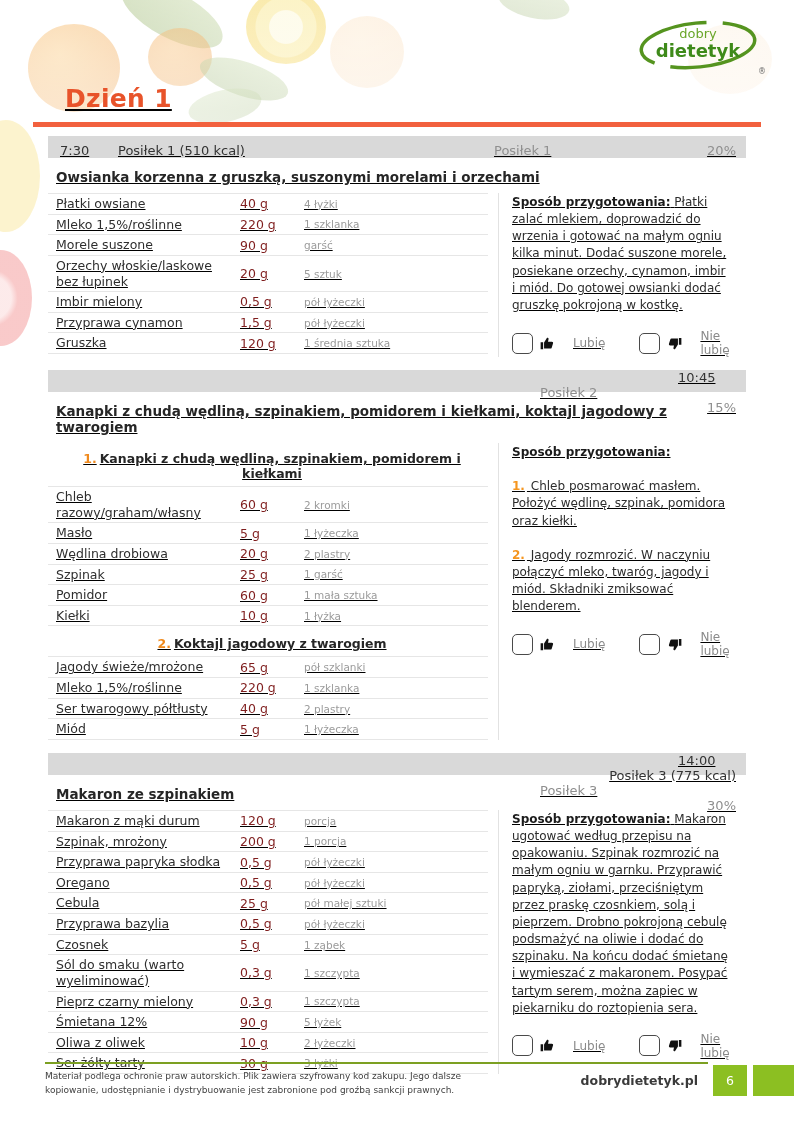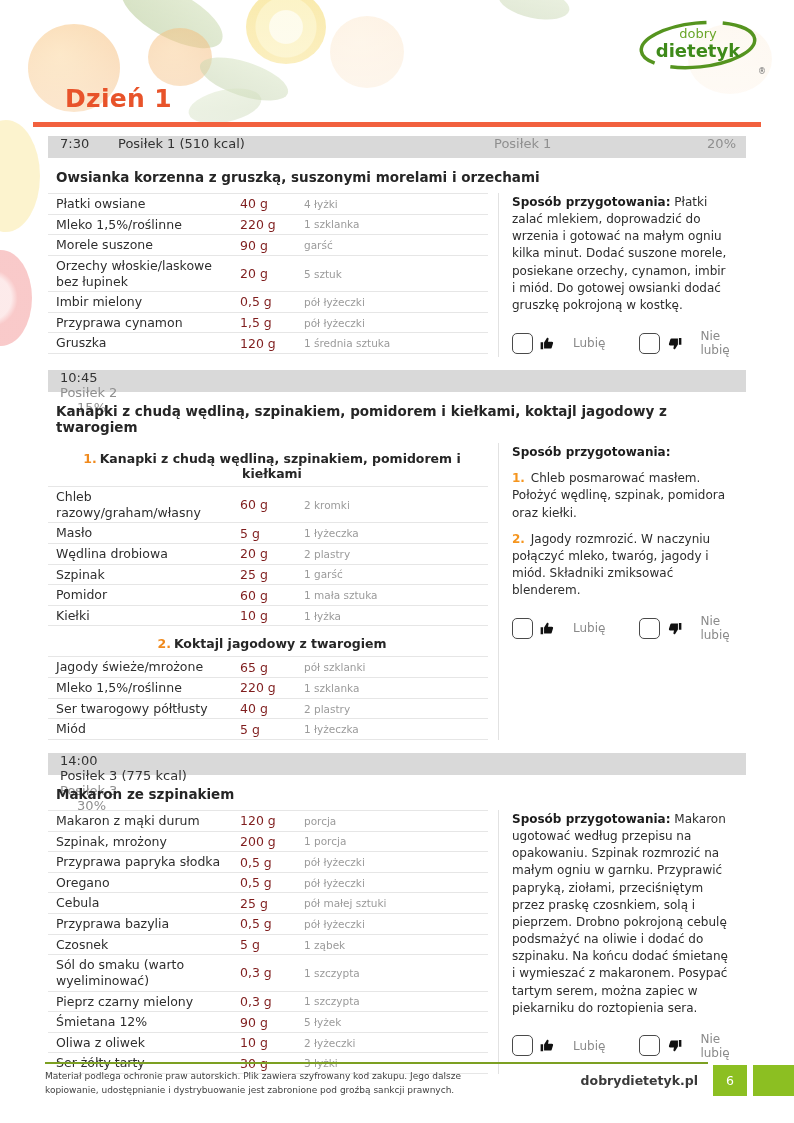--- a/index.html
+++ b/index.html
@@ -19,25 +19,25 @@
   .d-l3 { left:498px; top:-12px; width:72px; height:30px; background:linear-gradient(#aec784,#85a455); border-radius:60% 40% 60% 40%; transform:rotate(12deg); opacity:.35; }
   .d-o4 { left:688px; top:24px; width:84px; height:70px; background:radial-gradient(circle at 40% 35%,#f6ab40,#ec8c1d); opacity:.10; }
   .d-l4 { left:188px; top:90px; width:74px; height:32px; background:linear-gradient(#b0c987,#86a557); border-radius:60% 40% 60% 40%; transform:rotate(-12deg); opacity:.45; }
   .deco::after { content:''; position:absolute; inset:0; background:linear-gradient(180deg,rgba(255,255,255,.30) 0%,rgba(255,255,255,.55) 55%,#fff 100%); }
   .d-yel { position:absolute; left:-28px; top:120px; width:68px; height:112px; background:#f6d44e; border-radius:50%; opacity:.28; z-index:1; }
   .d-pink { position:absolute; left:-30px; top:250px; width:62px; height:96px; background:radial-gradient(circle at 30% 50%,#f9c9c9 0 35%,#ef7373 45%); border-radius:50%; opacity:.38; z-index:1; }
 
   
   .logo { position:absolute; top:14px; right:24px; z-index:3; }
 
-  .content { position:relative; z-index:2; padding:0 48px; }
+  .content { position:relative; z-index:2; padding:0 48px;text-decoration:underline; }
   .page-title { margin-left:17px; padding-top:84px; font-size:25px; font-weight:bold; color:#e8532a; letter-spacing:.3px; }
   .accent-bar { height:5px; background:#f2613e; margin:9px -15px 0 -15px; }
 
-  .mealbar { display:flex; align-items:flex-start; height:22px; background:#d9d9d9; padding:0 10px 0 12px; font-size:13px; color:#333; }
+  .mealbar { display:flex; align-items:flex-end; height:22px; background:#d9d9d9; padding:0 10px 0 12px; font-size:13px; color:#333; }
   .mb-time { width:58px; }
   .mb-title { flex:1; }
   .mb-label { width:196px; color:#8f8f8f; }
   .mb-pct { width:46px; text-align:right; color:#8f8f8f; }
   .m1 .mealbar { margin-top:9px; }
   .m2 .mealbar, .m3 .mealbar { margin-top:13px;flex-direction:column; }
 
   .dish-title { font-size:13.5px; font-weight:bold; color:#262626; margin:11px 0 0 8px; }
 
   .cols { display:flex; margin-top:8px; align-items:stretch; }
@@ -49,21 +49,21 @@
   .iname { width:184px; font-size:12.5px; color:#2e2e2e; line-height:1.25; padding-right:6px; }
   .iamt  { width:56px; font-size:12.5px; color:#7f1d1d; }
   .imeas { flex:1; font-size:10.5px; color:#9b9b9b; padding-left:8px; }
 
   .ghead { margin:10px 0 5px 8px; font-size:12.5px; font-weight:bold; color:#262626;text-align:center; }
   .ghead.first { margin-top:8px; }
   .gnum { color:#f08a1d; margin-right:3px; }
 
   .prep { font-size:12px; line-height:1.43; color:#2d2d2d; }
   .prep b { color:#1c1c1c; }
-  .pstep { margin-top:9px; font-size:12px; line-height:1.43; color:#2d2d2d; }
+  .pstep { margin-top:17px; font-size:12px; line-height:1.43; color:#2d2d2d; }
   .pnum { color:#f5951e; font-weight:bold; margin-right:2px; }
 
   .likerow { display:flex; align-items:center; margin-top:15px; }
   .cb { width:21px; height:21px; border:1.5px solid #4a4a4a; border-radius:5px; background:#fff; flex:0 0 auto; cursor:pointer; }
   .thumb { width:15px; height:15px; margin-left:7px; fill:#111; flex:0 0 auto; }
   .thumb.down { transform:rotate(180deg); }
   .likelabel { font-size:12px; color:#8a8a8a; margin-left:18px; }
   .cb.second { margin-left:34px; }
 
   

